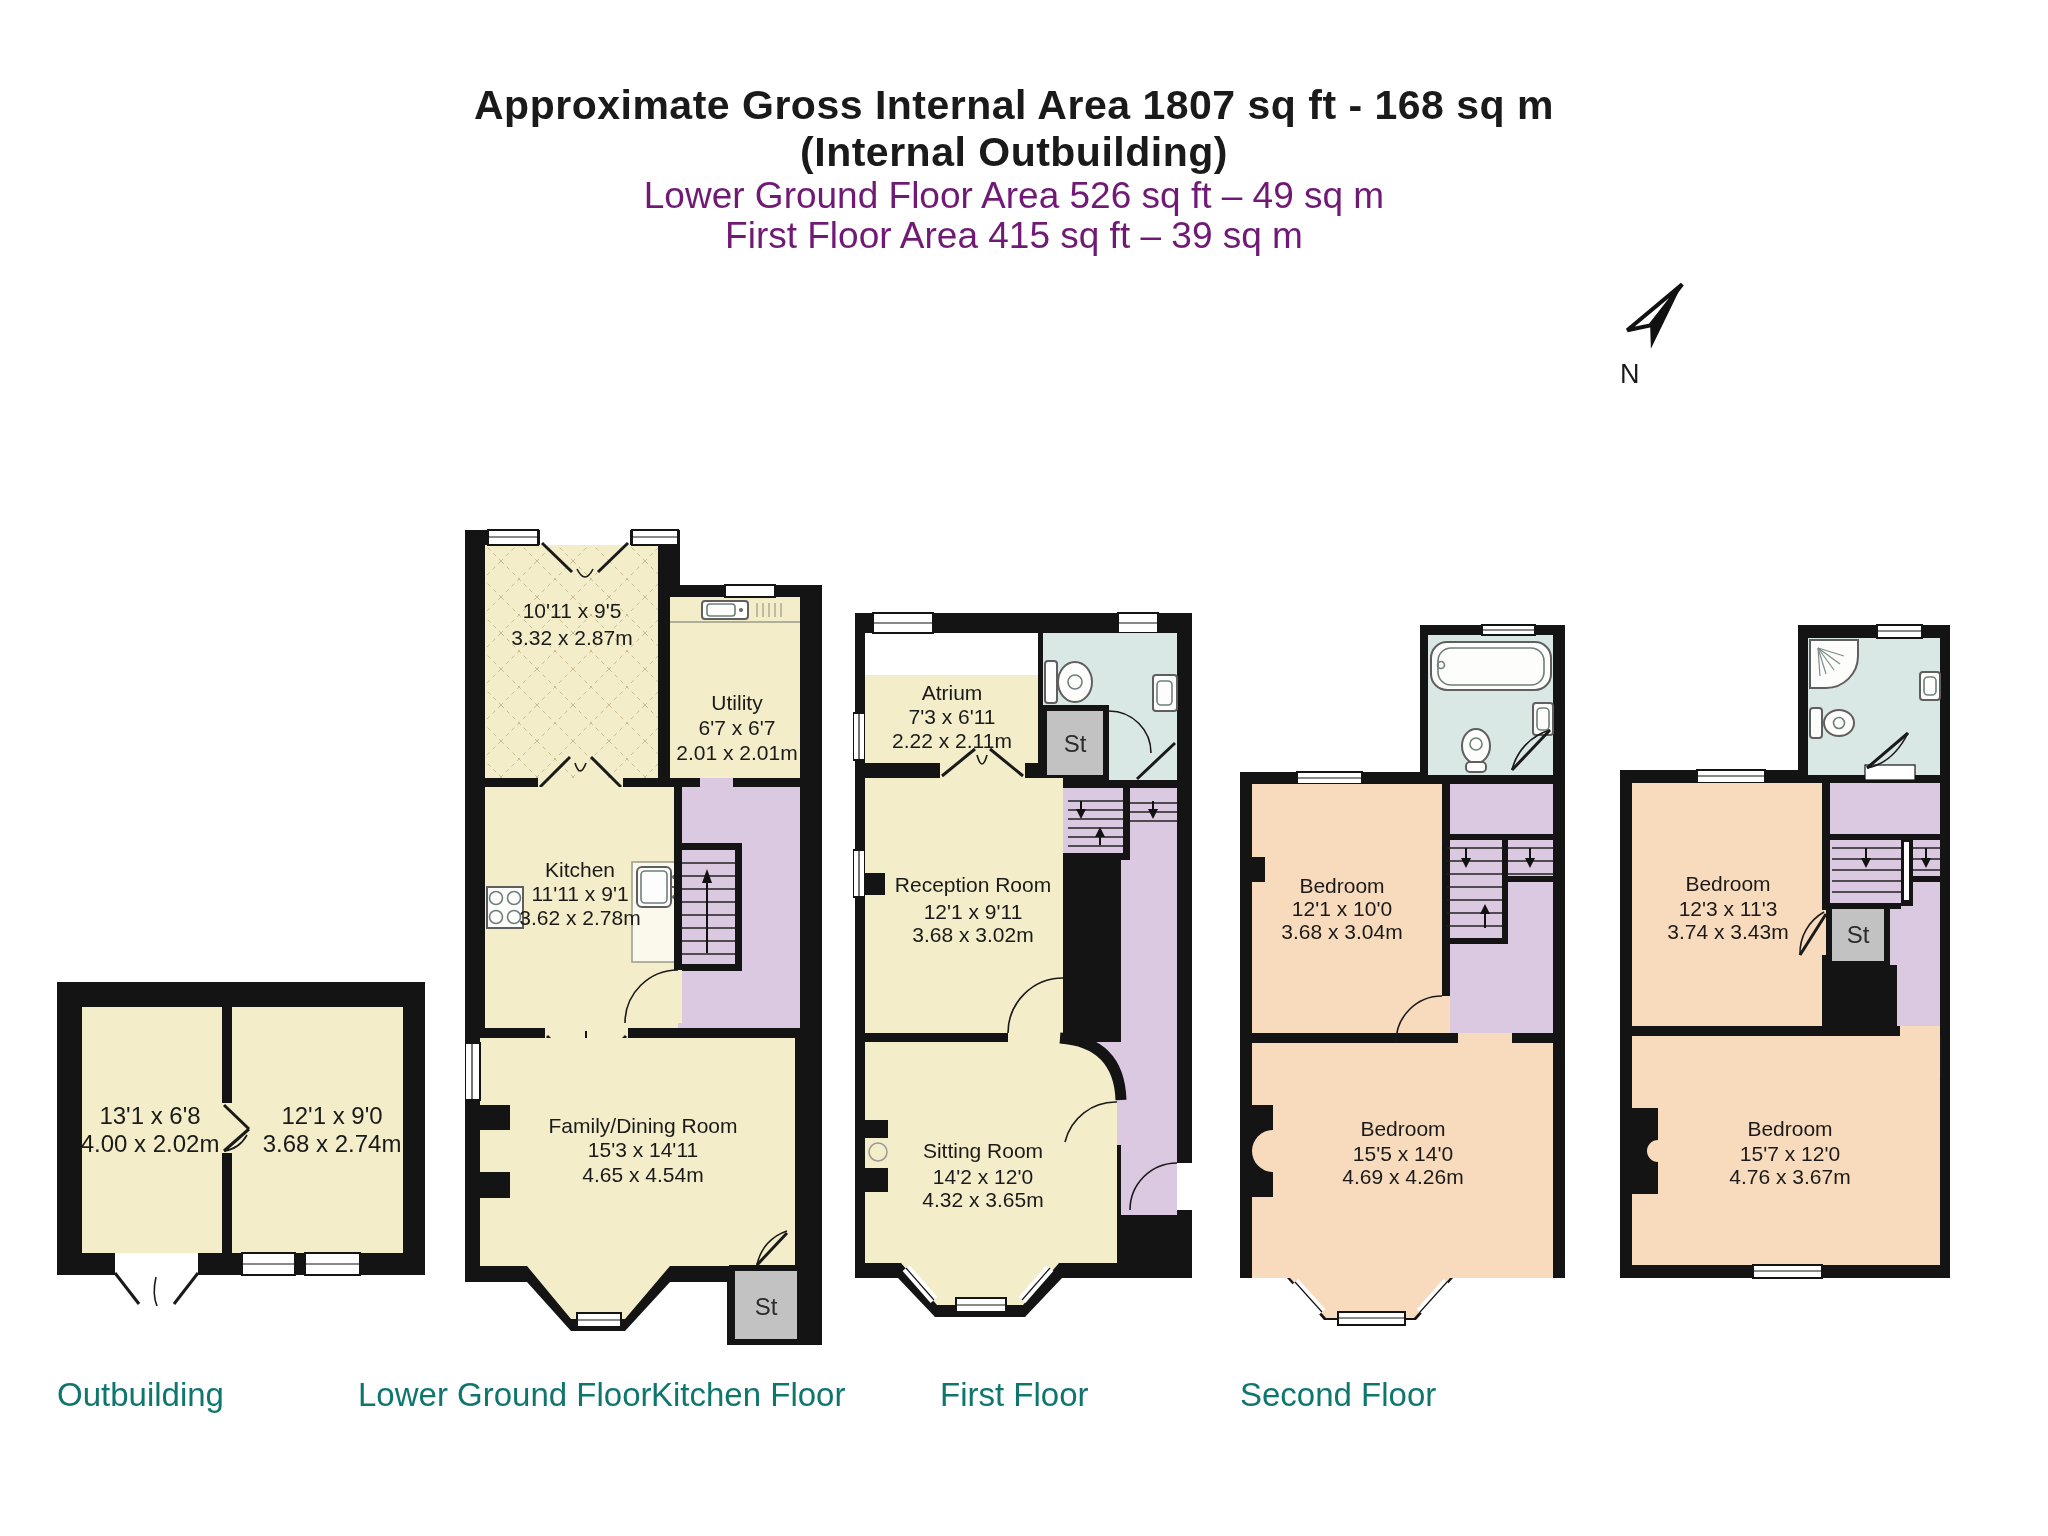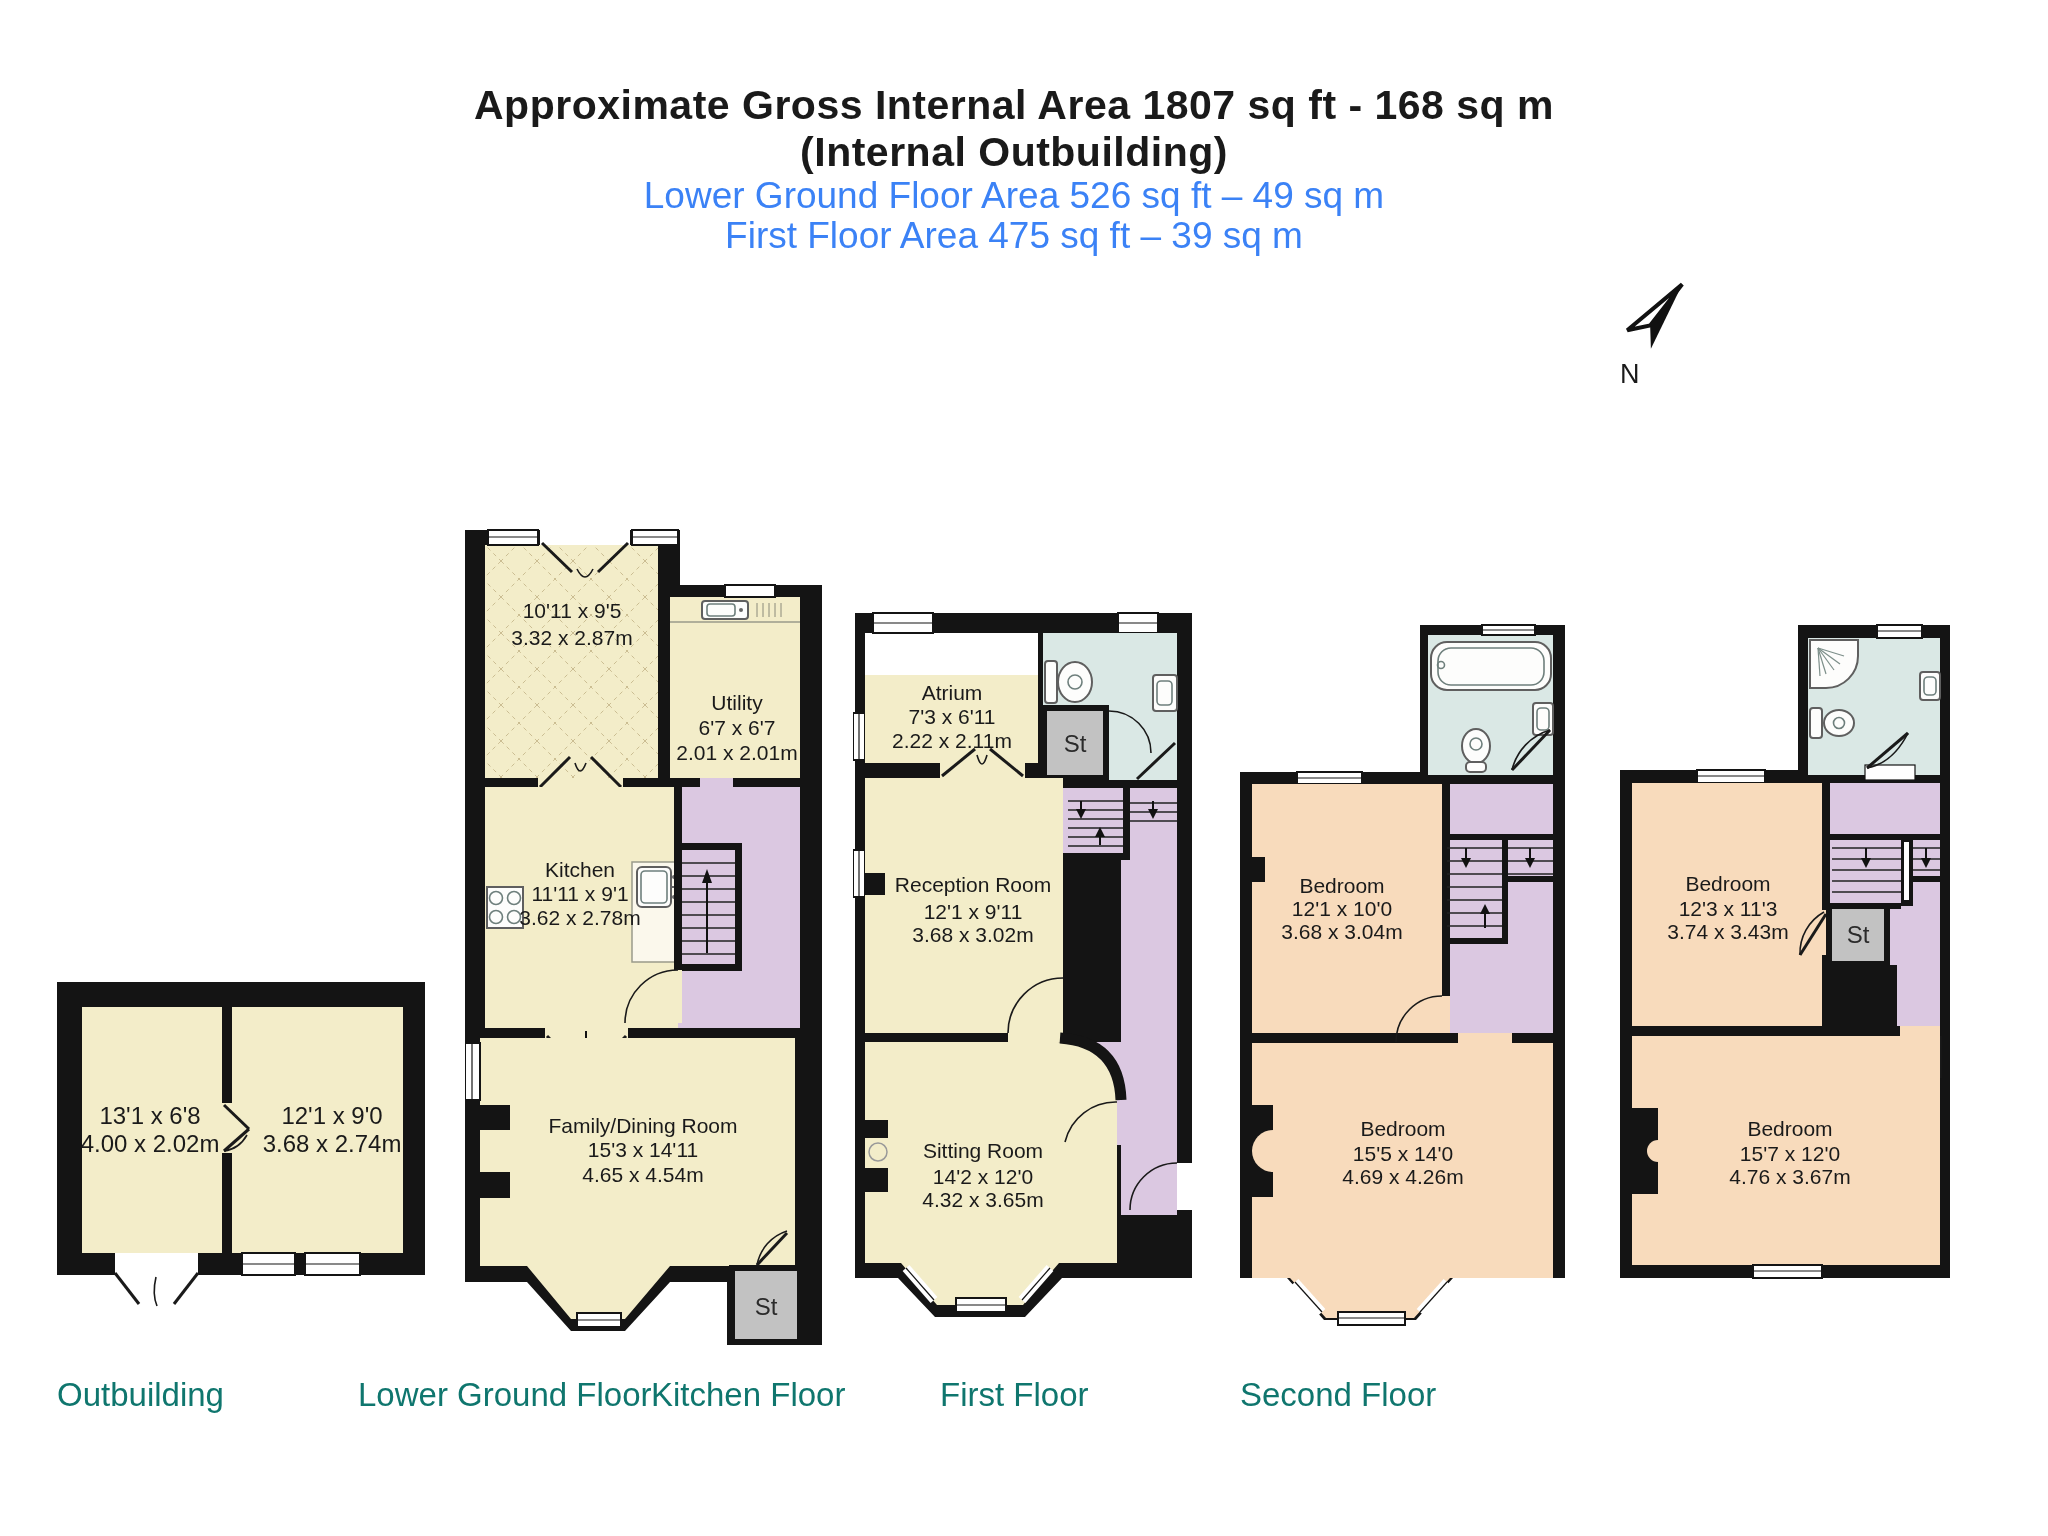--- a/index.html
+++ b/index.html
@@ -1,21 +1,21 @@
 <!DOCTYPE html>
 <html><head>
 <meta charset="utf-8">
 <style>
   html,body{margin:0;padding:0;background:#fff;}
   #page{position:relative;width:2048px;height:1536px;background:#fff;overflow:hidden;
         font-family:"Liberation Sans",sans-serif;color:#1a1a1a;padding-left:32px;}
   .abs{position:absolute;}
   .hdr{left:314px;top:82px;width:1400px;text-align:center;}
   .t1{font-size:41px;line-height:47px;font-weight:bold;letter-spacing:.5px;}
-  .t2{font-size:37px;line-height:40px;font-weight:400;color:#3b82f6;}
+  .t2{font-size:37px;line-height:40px;font-weight:400;color:#701a75;}
   .floorlabel{font-size:33px;color:#0f766e;top:1376px;}
   svg text{font-family:"Liberation Sans",sans-serif;fill:#1a1a1a;}
   .rn{font-size:21px;}
   .rd{font-size:21px;}
   .ob{font-size:24px;}
   .stx{font-size:24px;fill:#2b2b2b;}
   .wall{fill:#141414;}
   .room{fill:#F3EDC9;}
   .stairs{fill:#DBC8E1;}
   .bath{fill:#DAE8E5;}
@@ -34,21 +34,21 @@
 </style>
 </head>
 <body>
 
 <div id="page">
 
   <div class="abs hdr">
     <div class="t1">Approximate Gross Internal Area 1807 sq ft - 168 sq m</div>
     <div class="t1">(Internal Outbuilding)</div>
     <div class="t2">Lower Ground Floor Area 526 sq ft – 49 sq m</div>
-    <div class="t2">First Floor Area 475 sq ft – 39 sq m</div>
+    <div class="t2">First Floor Area 415 sq ft – 39 sq m</div>
   </div>
 
   <svg class="abs" style="left:1580px;top:268px" width="150" height="130" viewBox="0 0 150 130">
     <g transform="rotate(38 72 55)">
       <path d="M72,6 L57,76 L72,58 Z" fill="#ffffff" stroke="#111" stroke-width="4"></path>
       <path d="M72,6 L87,76 L72,58 Z" fill="#111"></path>
     </g>
     <text x="40" y="115" style="font-size:27px">N</text>
   </svg>
 

